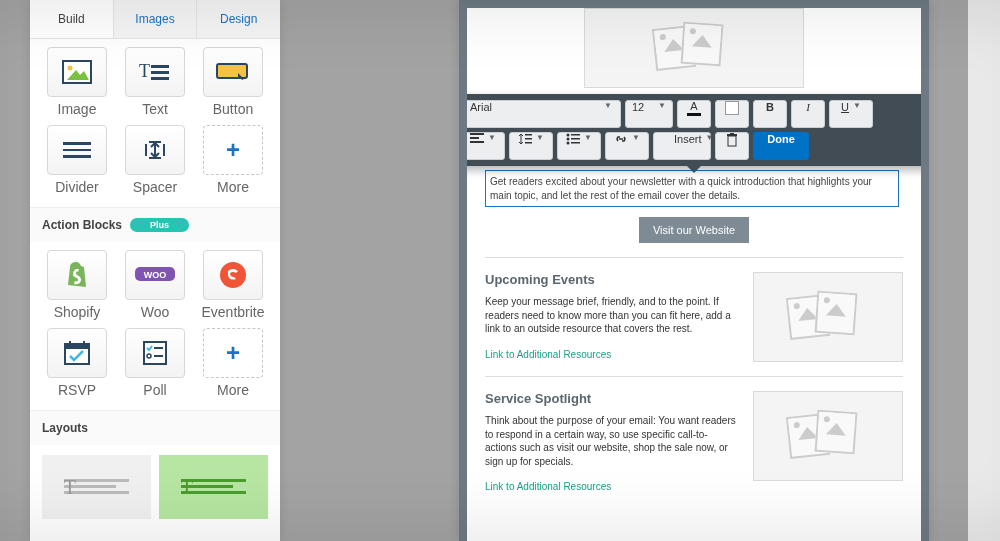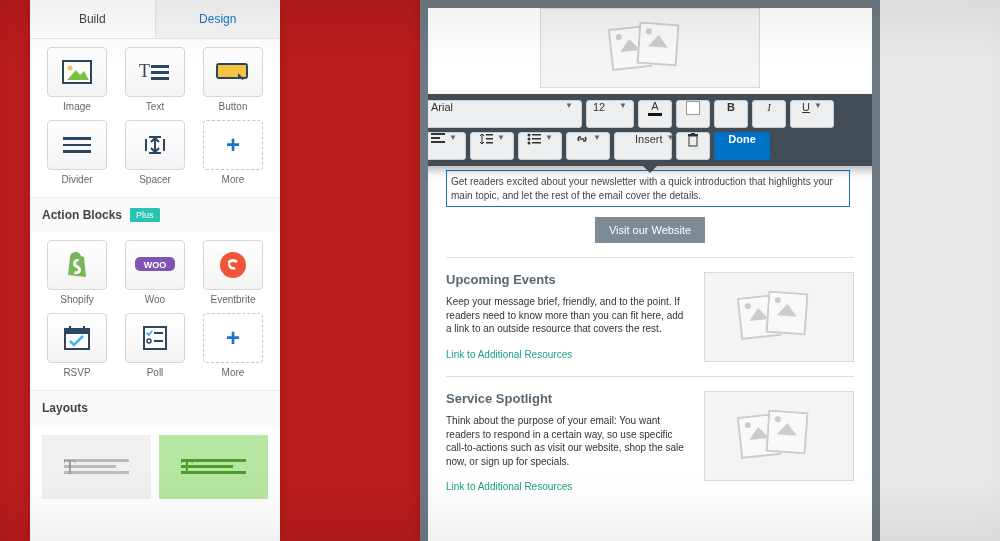--- a/index.html
+++ b/index.html
@@ -1,31 +1,31 @@
 <!DOCTYPE html>
 <html><head>
 <meta charset="utf-8">
 <style>
   * { box-sizing: border-box; margin: 0; padding: 0; }
   html, body { width: 1000px; height: 541px; overflow: hidden; font-family: Arial, Helvetica, sans-serif; background: #e9e9e9; }
-  .app { display: flex; width: 880px; height: 541px; background: #b91c1c; }
+  .app { display: flex; width: 968px; height: 541px; background: #a3a3a3; }
   
   .sidebar { width: 250px; background: #fff; box-shadow: 0 0 10px rgba(0,0,0,.1); margin: 0 10px 0 30px; display: flex; flex-direction: column; }
   .tabs { display: flex; border-bottom: 1px solid #e5e5e5; }
   .tab { flex: 1; text-align: center; font-size: 12px; padding: 12px 0; color: #1a73c7; cursor: pointer; background: #f5f5f5; }
   .tab.active { background: #fff; color: #444; font-weight: 400; }
   .tab:not(:last-child) { border-right: 1px solid #e5e5e5; }
   .panel-body { padding: 8px 12px 12px 12px; }
   .block-grid { display: grid; grid-template-columns: repeat(3, 1fr); gap: 8px; }
   .block { display: flex; flex-direction: column; align-items: center; }
   .tile { width: 60px; height: 50px; border: 1px solid #d7d7d7; border-radius: 4px; display:flex; align-items:center; justify-content:center; background: linear-gradient(#fff,#f3f3f3); }
   .tile.dashed { border: 1px dashed #c7c7c7; background: #fff; }
-  .blabel { font-size: 10px; color: #666; margin-top: 4px; }
+  .blabel { font-size: 14px; color: #666; margin-top: 4px; }
   .section-title { font-size: 12px; font-weight: bold; color: #444; padding: 10px 12px; border-top: 1px solid #eee; background:#fafafa; display:flex; align-items:center; gap:8px; }
-  .plus-badge { background: #27c4b3; color:#fff; font-size:9px; padding:2px 6px; border-radius:1px; font-weight:normal; }
+  .plus-badge { background: #27c4b3; color:#fff; font-size:9px; padding:2px 20px; border-radius:7px; font-weight:bold; }
   .layouts { display:flex; gap:8px; padding:10px 12px; }
   .layout-card { flex:1; height:64px; background:#f0f0f0; display:flex; align-items:center; justify-content:center; }
   .layout-card.green { background:#b6e6a1; }
   .t-line { width: 60%; }
   .t-line .bigT { font-family: serif; font-size:20px; color:#999; float:left; margin-right:3px; }
   .t-line .ln { height:3px; background:#bbb; margin:3px 0; }
   .layout-card.green .t-line .bigT { color:#4a9d2d; }
   .layout-card.green .t-line .ln { background:#4a9d2d; }
   
   .canvas-wrap { flex:1; display:flex; justify-content:center; overflow:hidden; }
@@ -71,20 +71,21 @@
   .lightshadow { position:absolute; inset:0; pointer-events:none; box-shadow: inset 0 60px 60px -40px rgba(0,0,0,.08), inset 0 -60px 60px -40px rgba(0,0,0,.08);}
 </style>
 </head>
 <body>
 
 <div class="app">
 
   <div class="sidebar">
     <div class="tabs">
       <div class="tab active">Build</div>
+      <div class="tab">Images</div>
       <div class="tab">Design</div>
     </div>
 
     <div class="panel-body">
       <div class="block-grid">
         <div class="block">
           <div class="tile">
             <svg width="30" height="24" viewBox="0 0 30 24">
                 <rect x="1" y="1" width="28" height="22" fill="#fff" stroke="#2a4660" stroke-width="2"></rect>
                 <circle cx="8" cy="8" r="2.5" fill="#f5c342"></circle>

